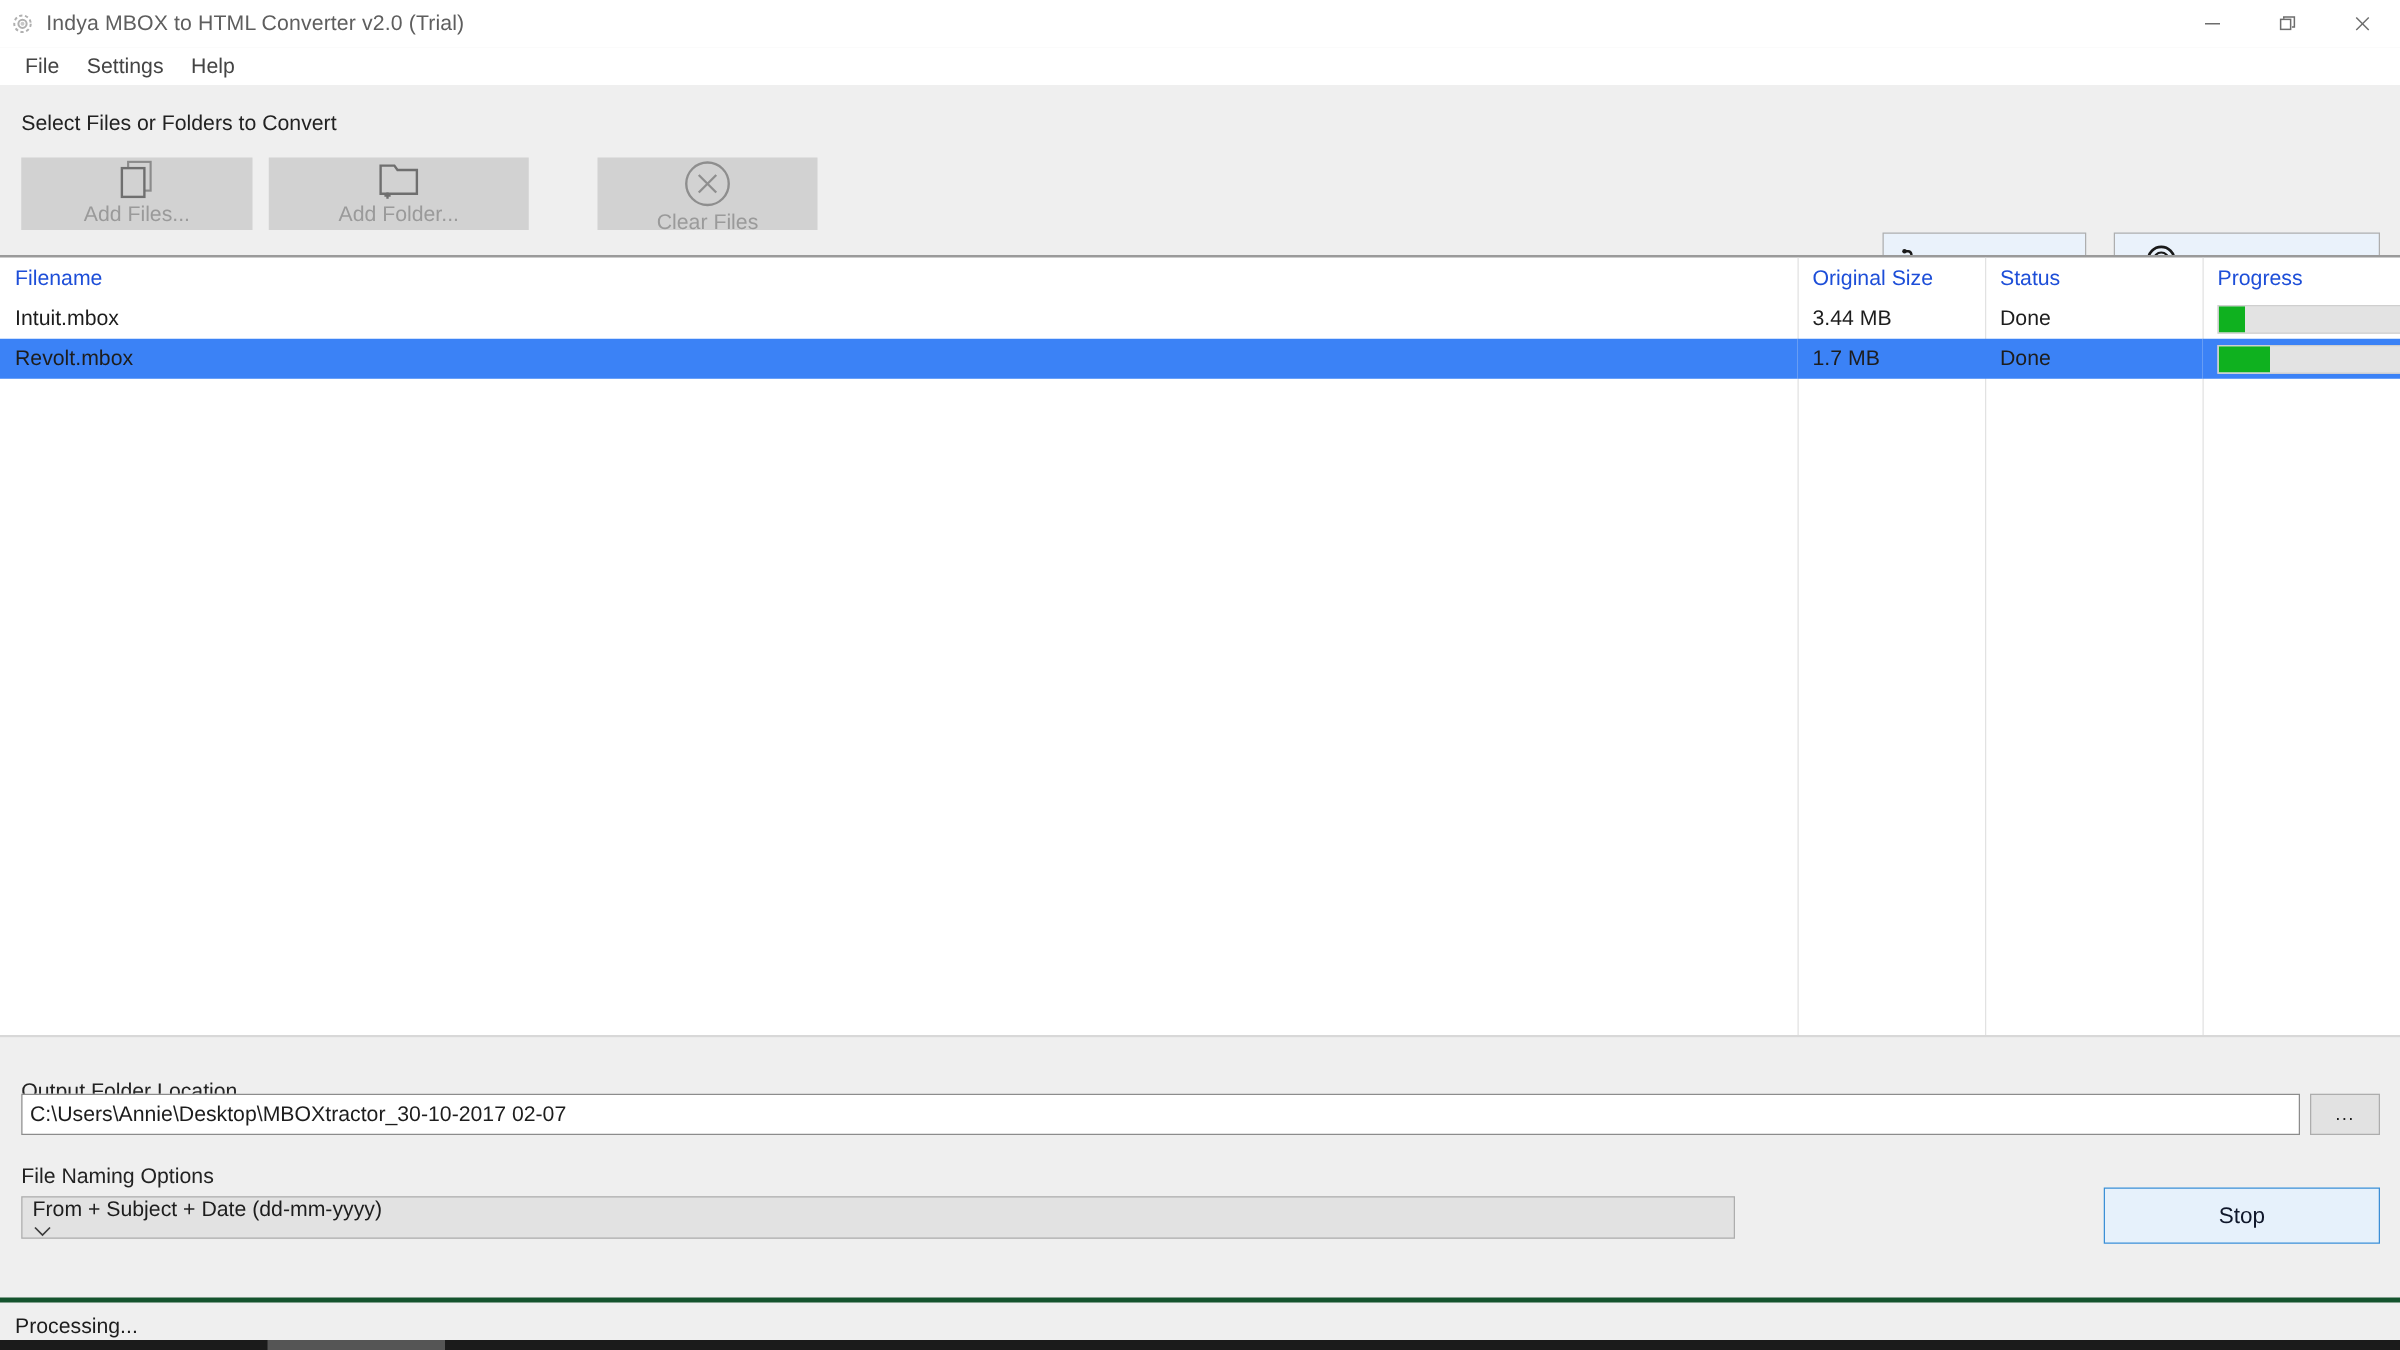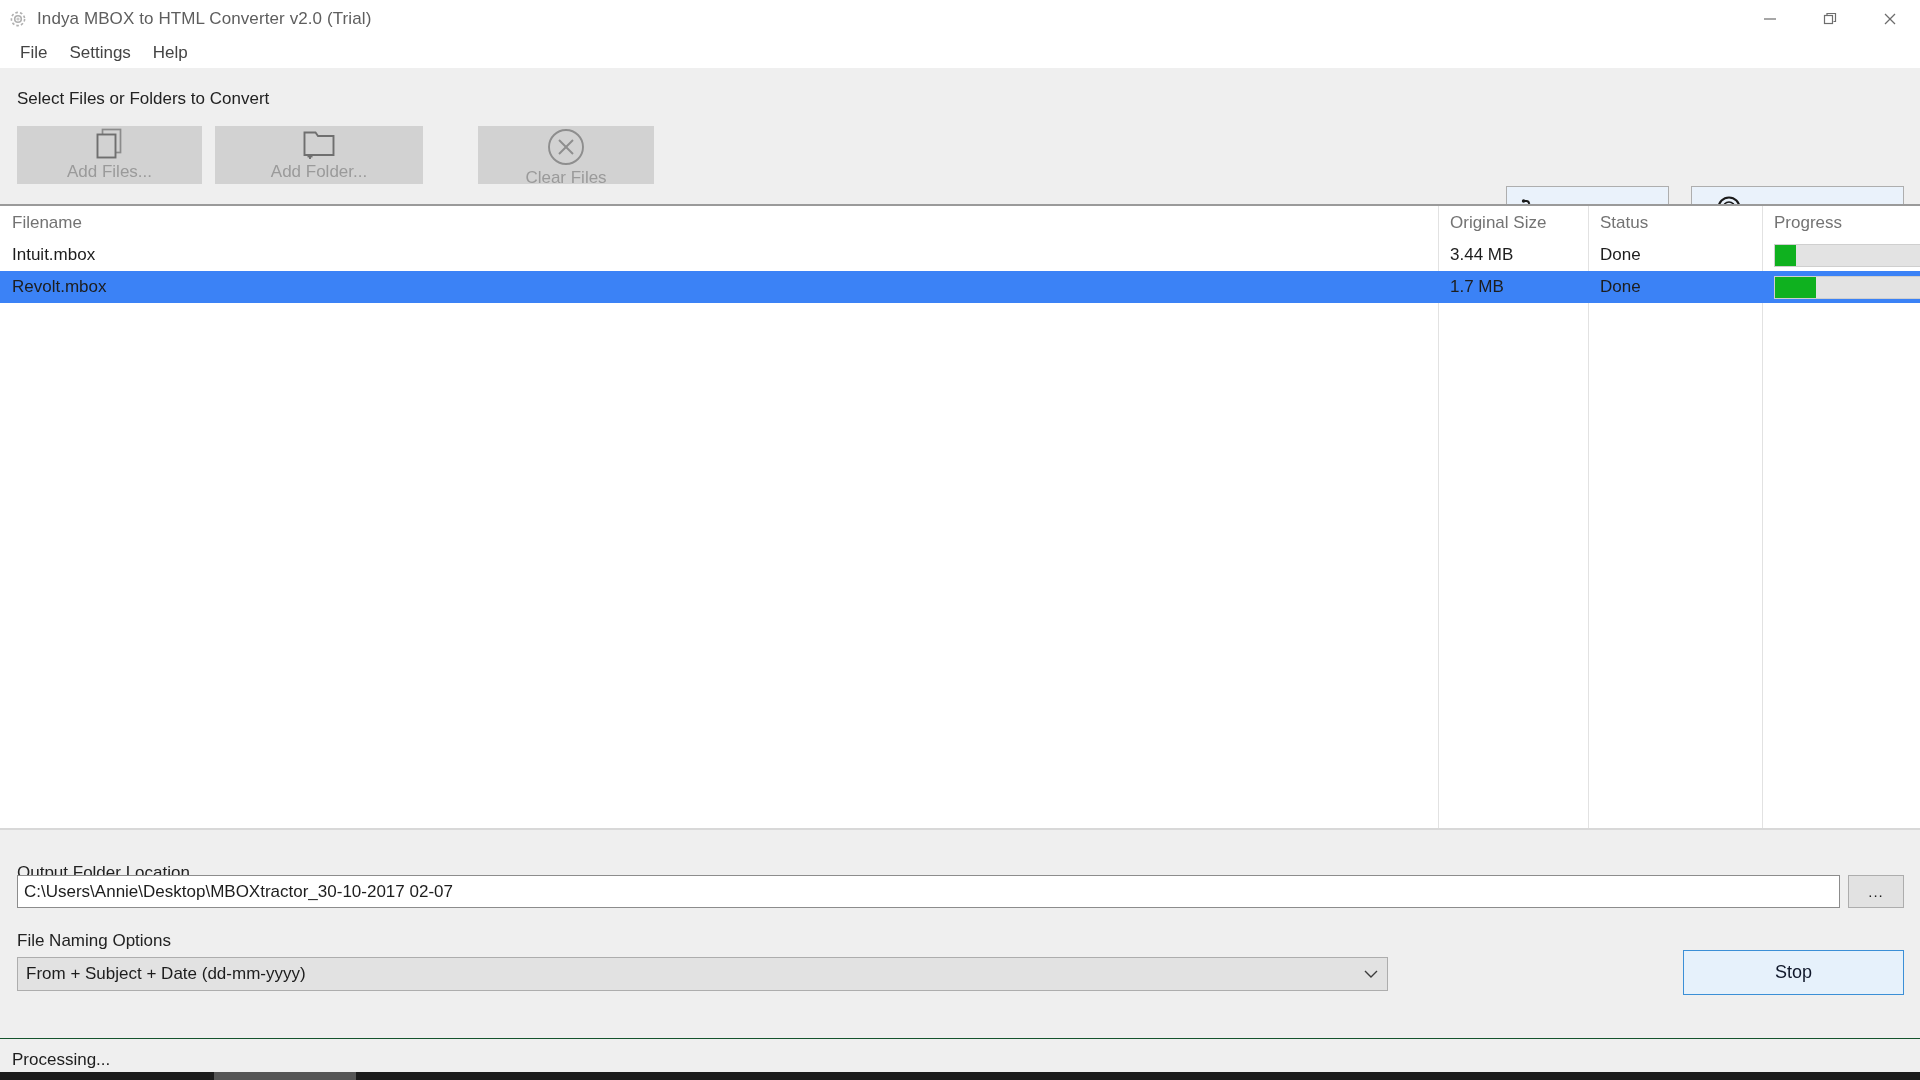--- a/index.html
+++ b/index.html
@@ -174,21 +174,21 @@
     position: relative;
     width: 100%;
     border-collapse: collapse;
     table-layout: fixed;
     z-index: 2;
   }
   .listtable th {
     text-align: left;
     font-weight: normal;
     font-size: 17px;
-    color: #737373;
+    color: #1d4ed8;
     height: 33px;
     padding: 0 0 0 12px;
     background: transparent;
     vertical-align: middle;
   }
   .listtable td {
     font-size: 17px;
     color: #1d1d1d;
     height: 32px;
     padding: 0 0 0 12px;
@@ -263,21 +263,21 @@
 
   .combo {
     position: absolute;
     left: 17px;
     top: 127px;
     width: 1371px;
     height: 34px;
     background: #e2e2e2;
     border: 1px solid #adadad;
     display: flex;
-    align-items: center;
+    flex-direction: column;
   }
   .combo-value {
     flex: 1 1 auto;
     padding-left: 8px;
     font-size: 17px;
     color: #1d1d1d;
     white-space: nowrap;
     overflow: hidden;
   }
   .combo-arrow {
@@ -302,21 +302,21 @@
     display: flex;
     align-items: center;
     justify-content: center;
   }
 
   
   .statusbar {
     position: relative;
     height: 42px;
     background: #efefef;
-    border-top: 1px solid #14532d;
+    border-top: 4px solid #14532d;
     display: flex;
     align-items: center;
     padding-left: 12px;
     flex: 0 0 auto;
   }
   .status-text {
     font-size: 17px;
     color: #1d1d1d;
     white-space: nowrap;
   }

